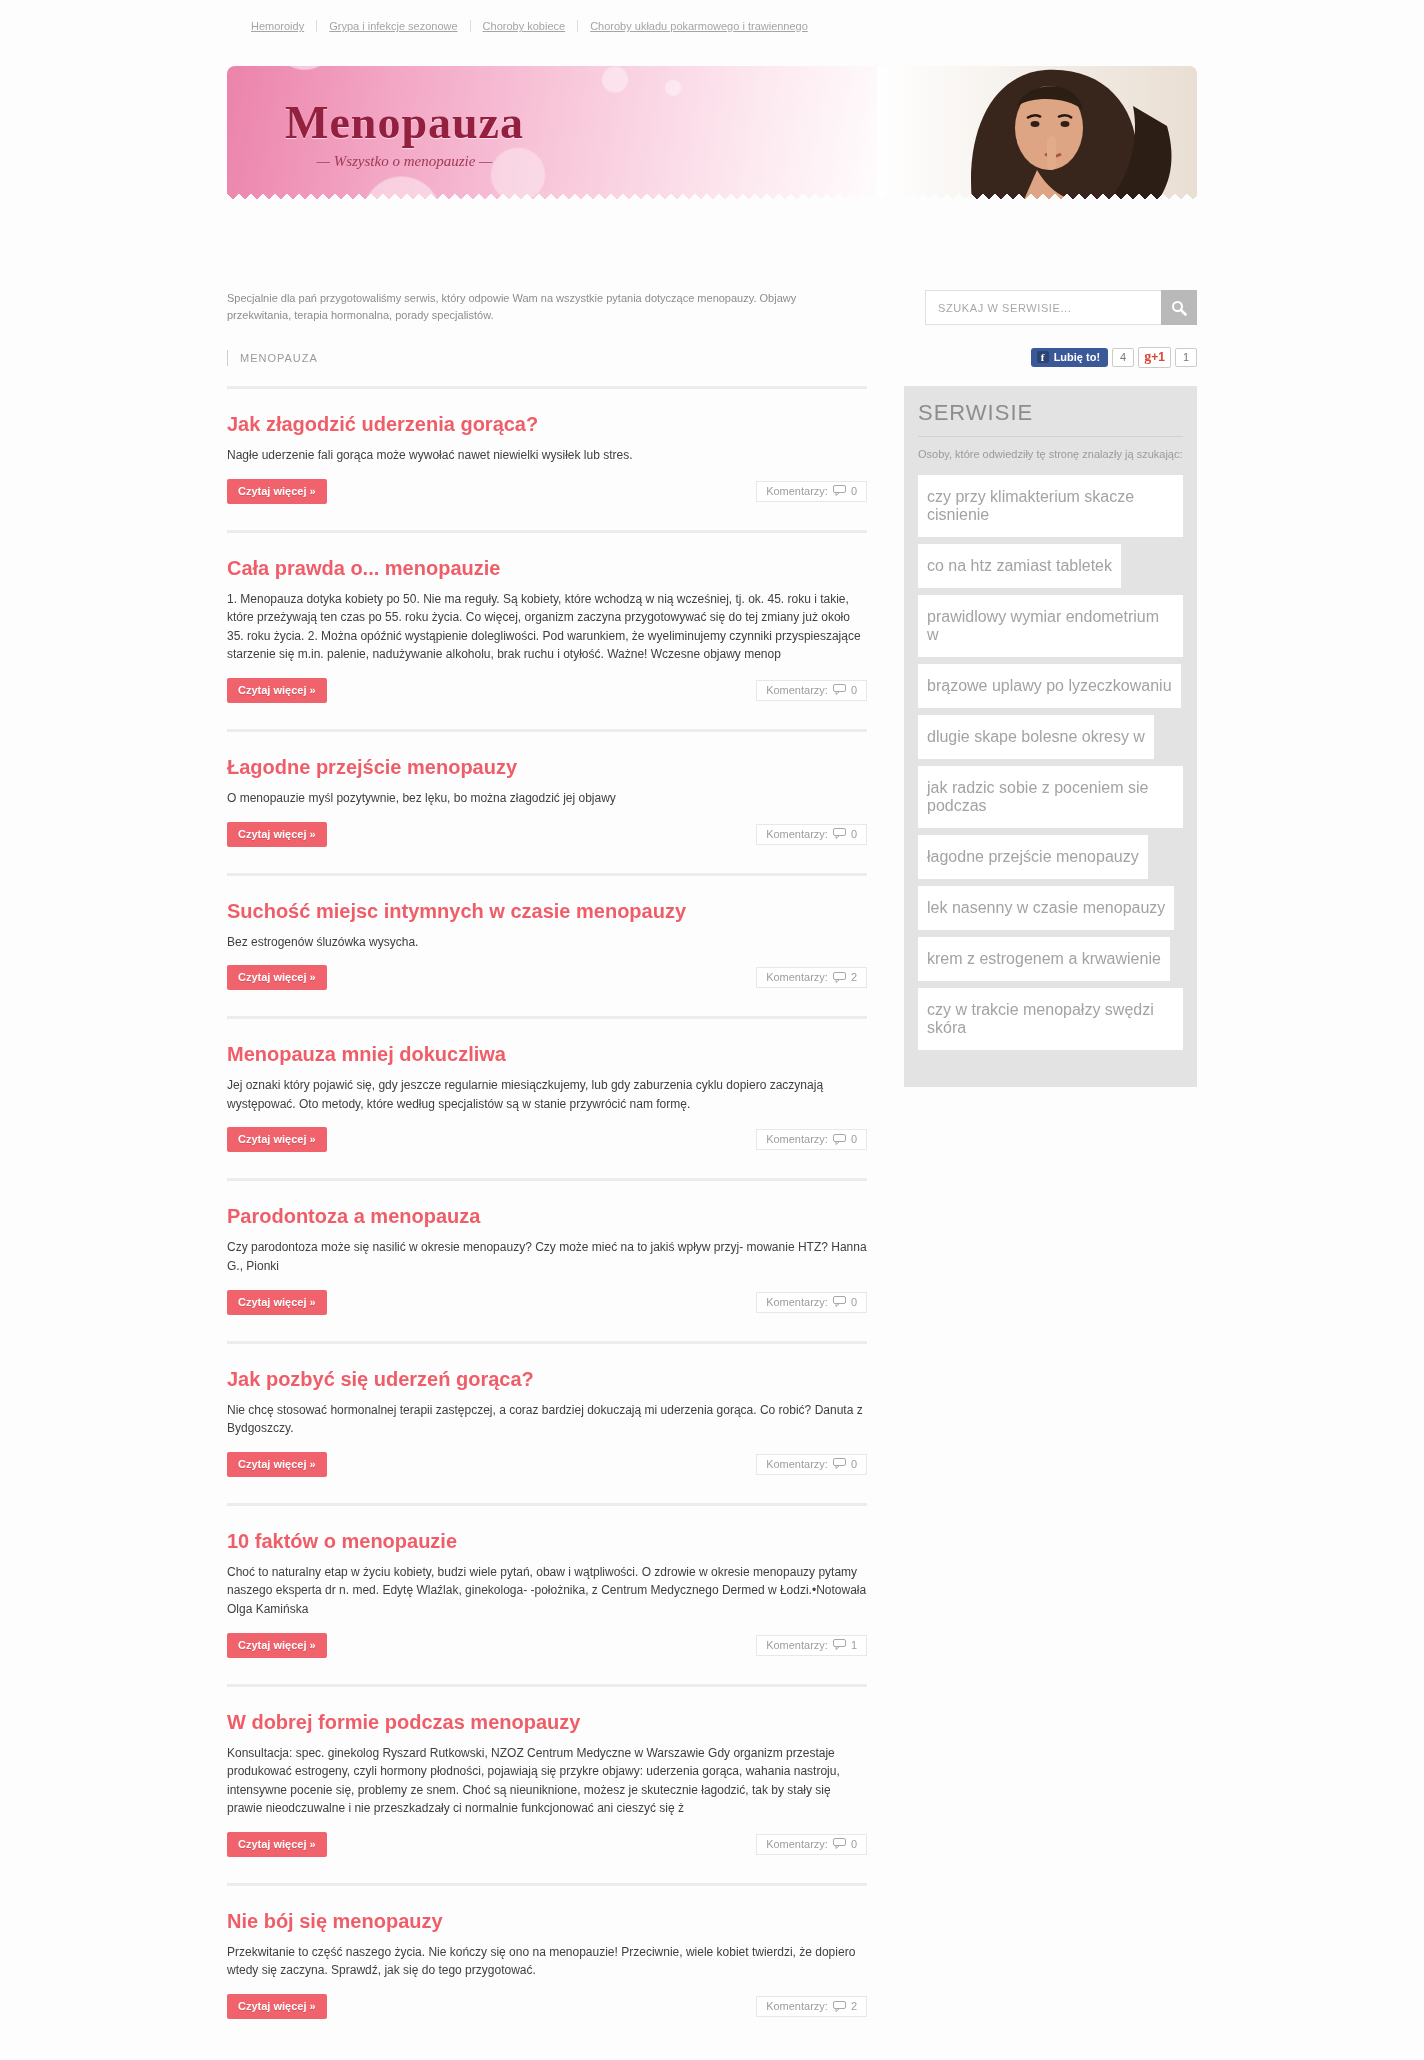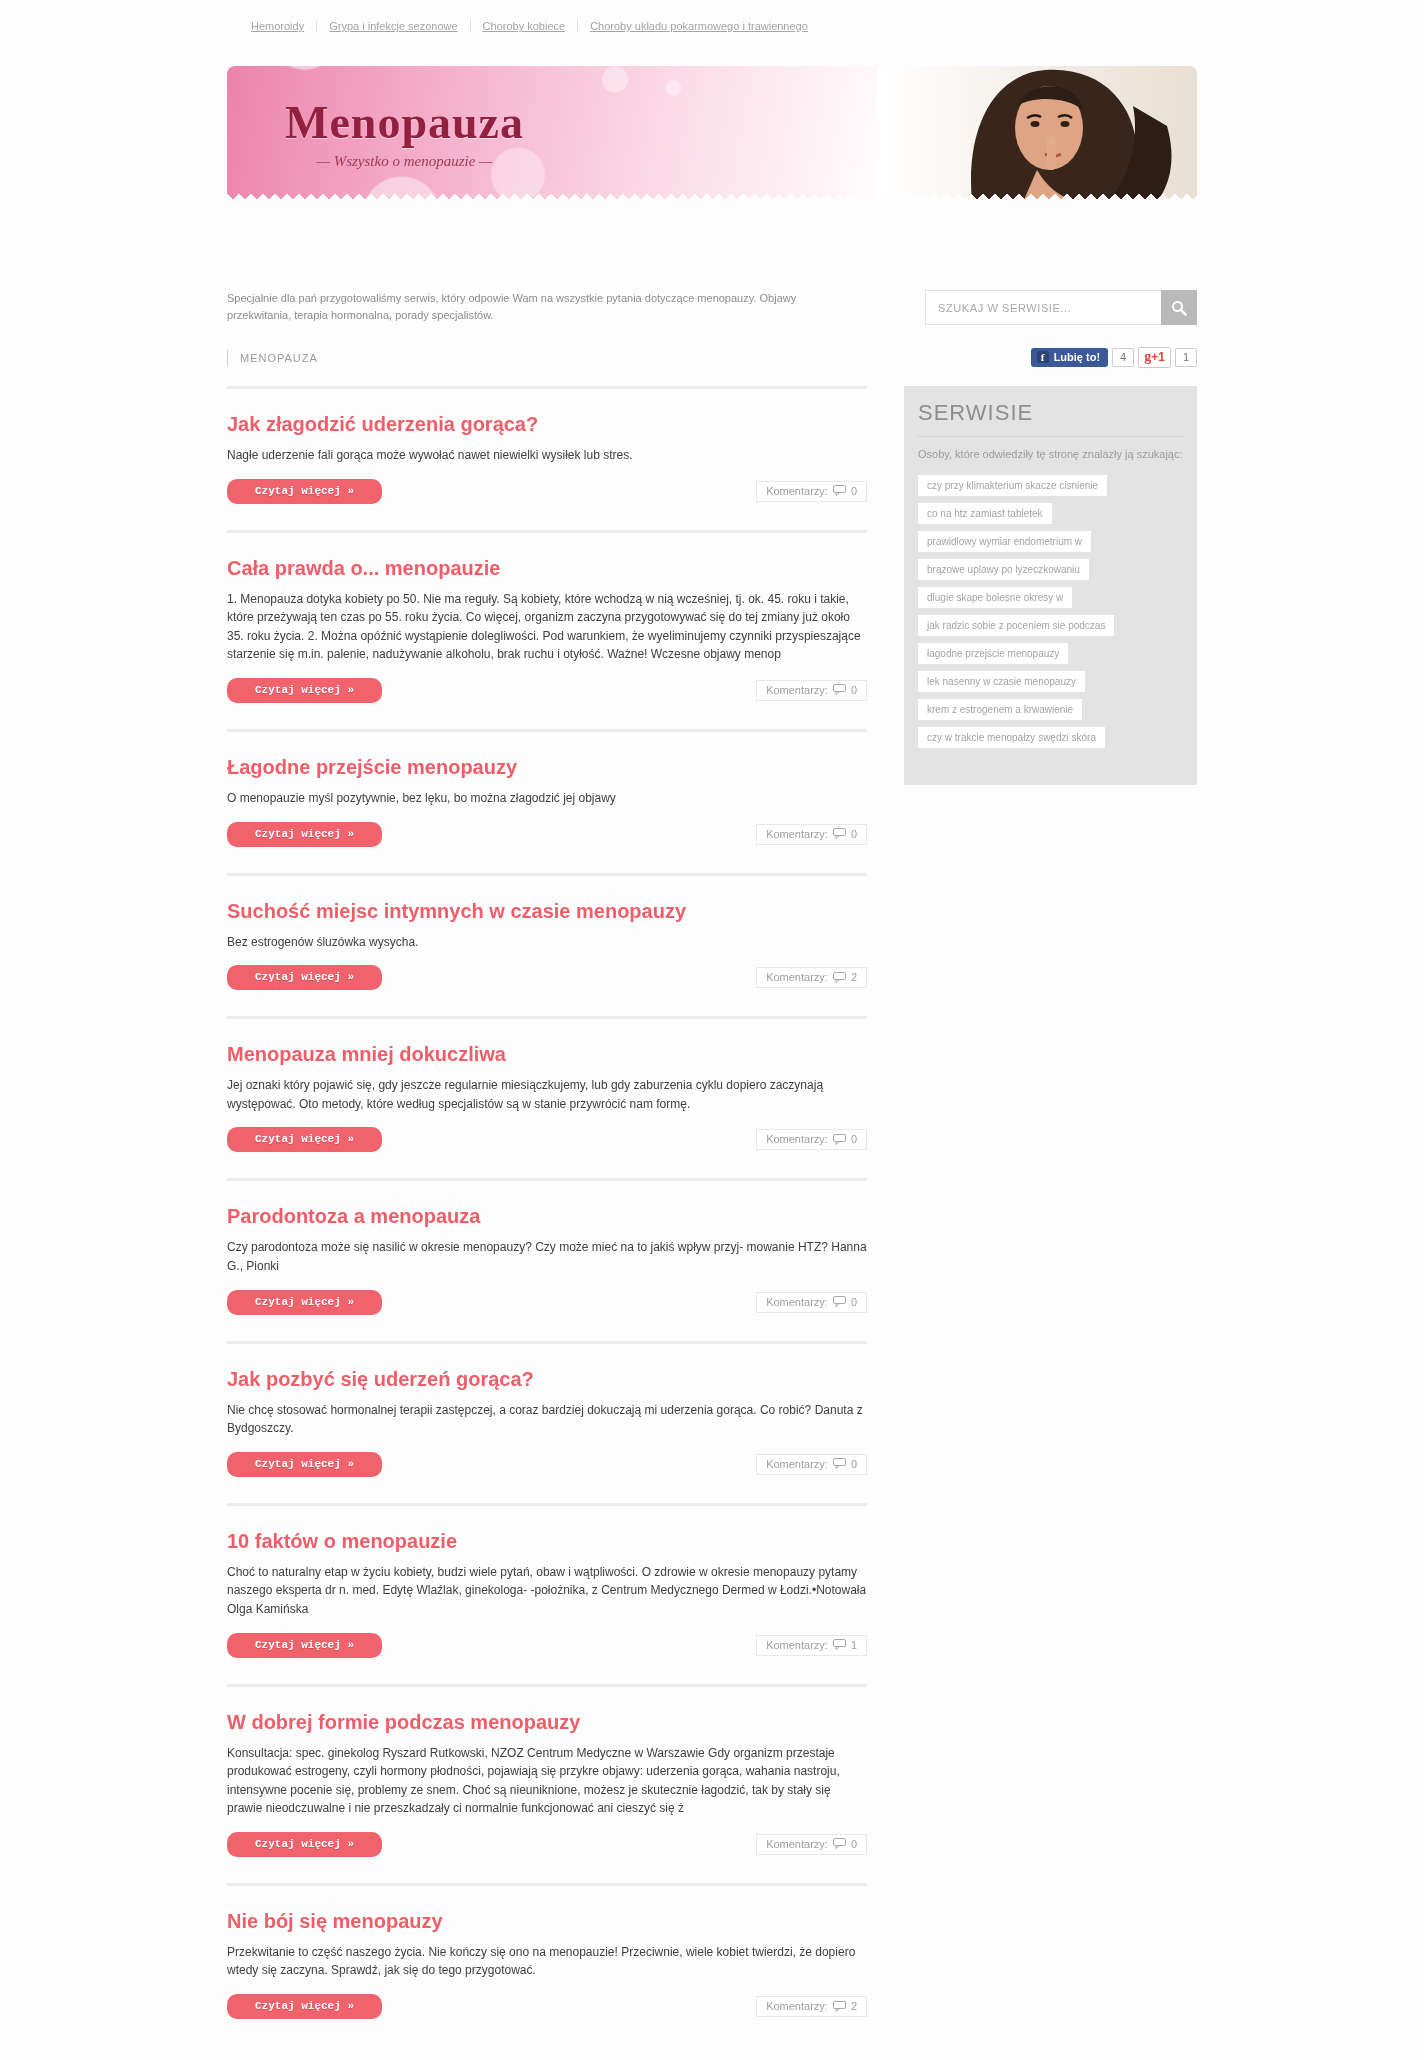--- a/index.html
+++ b/index.html
@@ -95,38 +95,38 @@
   .side { width:293px; margin-left:37px; }
 
   
   .article { border-top:3px solid #ececec; padding:24px 0 26px; }
   .article h2 { margin:0 0 10px; font-size:20px; color:#ef5e68; }
   .article h2 a { color:#ef5e68; text-decoration:none; cursor:pointer; }
   .article .excerpt { margin:0 0 14px; font-size:12px; line-height:1.55; color:#404040; }
   .art-foot { display:flex; justify-content:space-between; align-items:center; }
   .read-more {
     background:#f0626c; color:#fff; border:none; font-size:11px; font-weight:bold;
-    padding:6px 28px 7px; border-radius:10px; cursor:pointer; text-shadow:0 1px 0 rgba(0,0,0,.15);
-    font-family:Liberation Mono, monospace;
+    padding:6px 11px 7px; border-radius:2px; cursor:pointer; text-shadow:0 1px 0 rgba(0,0,0,.15);
+    font-family:Liberation Sans, sans-serif;
   }
   .comments {
     display:flex; align-items:center; gap:5px; border:1px solid #e8e8e8;
     padding:3px 9px 4px; font-size:11px; color:#9d9d9d; background:#fff; cursor:pointer;
   }
 
   
   .promo { background:#e3e3e3; padding:14px 14px 30px; }
   .promo h3 {
     margin:0; font-size:22px; font-weight:normal; color:#8d8d8d; letter-spacing:1px;
     padding-bottom:10px; border-bottom:1px solid #d2d2d2;
   }
   .promo .promo-sub { font-size:11px; color:#9b9b9b; line-height:1.45; margin:10px 0 12px; }
   .promo-link {
-    display:table; background:#fff; color:#a3a3a3; font-size:10px;
-    padding:5px 9px; margin-bottom:7px; text-decoration:none; cursor:pointer;
+    display:table; background:#fff; color:#a3a3a3; font-size:16px;
+    padding:13px 9px; margin-bottom:7px; text-decoration:none; cursor:pointer;
   }
 
   
   .pagination { display:flex; align-items:center; justify-content:center; gap:7px; padding:26px 0 10px; }
   .icon { display:inline-flex; align-items:center; justify-content:center; }
 </style>
 </head>
 <body>
 
 <div class="page">

